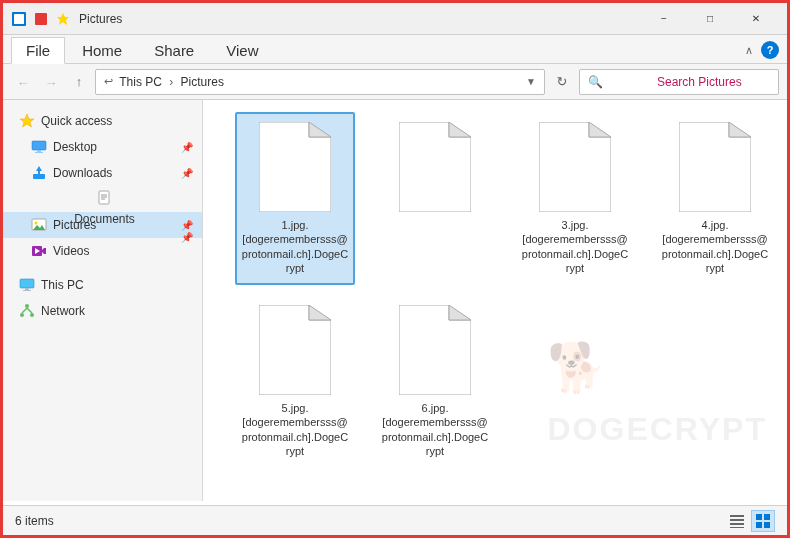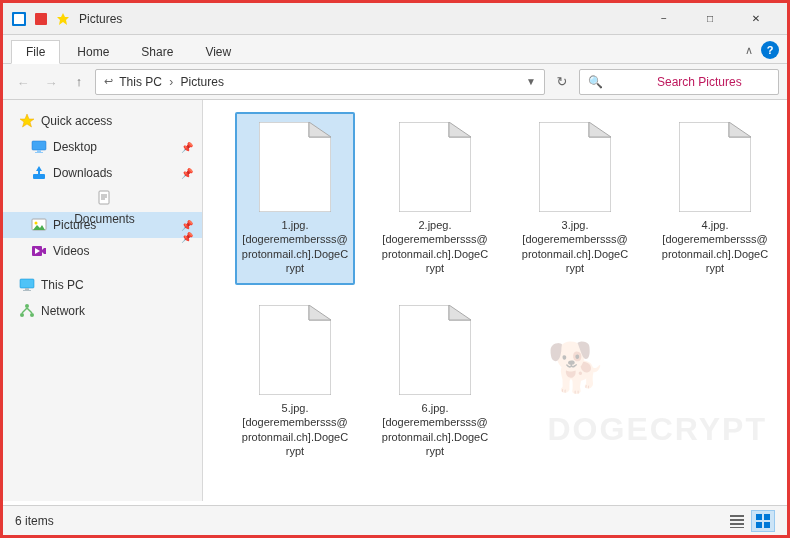--- a/index.html
+++ b/index.html
@@ -58,21 +58,21 @@
       border-bottom: 1px solid #d0d0d0;
     }
     .ribbon-tabs {
       display: flex;
       height: 28px;
       align-items: flex-end;
       padding: 0 8px;
     }
     .ribbon-tab {
       padding: 4px 14px;
-      font-size: 12px;
+      font-size: 15px;
       cursor: pointer;
       color: #333;
       border: 1px solid transparent;
       border-bottom: none;
       background: transparent;
       margin-right: 2px;
     }
     .ribbon-tab.active {
       background: #fff;
       border-color: #d0d0d0;
@@ -455,21 +455,20 @@
         <span class="file-name">1.jpg.[dogeremembersss@protonmail.ch].DogeCrypt</span>
       </div>
 
       <div class="file-item">
         <div class="file-icon">
           <svg width="72" height="90" viewBox="0 0 72 90">
             <polygon points="0,0 50,0 50,15 72,15 72,90 0,90" class="page-shape"></polygon>
             <polygon points="50,0 72,15 50,15" class="page-fold"></polygon>
           </svg>
         </div>
-        <span class="file-name">2.jpeg.[dogeremembersss@protonmail.ch].DogeCrypt</span>
       </div>
 
       <div class="file-item">
         <div class="file-icon">
           <svg width="72" height="90" viewBox="0 0 72 90">
             <polygon points="0,0 50,0 50,15 72,15 72,90 0,90" class="page-shape"></polygon>
             <polygon points="50,0 72,15 50,15" class="page-fold"></polygon>
           </svg>
         </div>
         <span class="file-name">3.jpg.[dogeremembersss@protonmail.ch].DogeCrypt</span>

